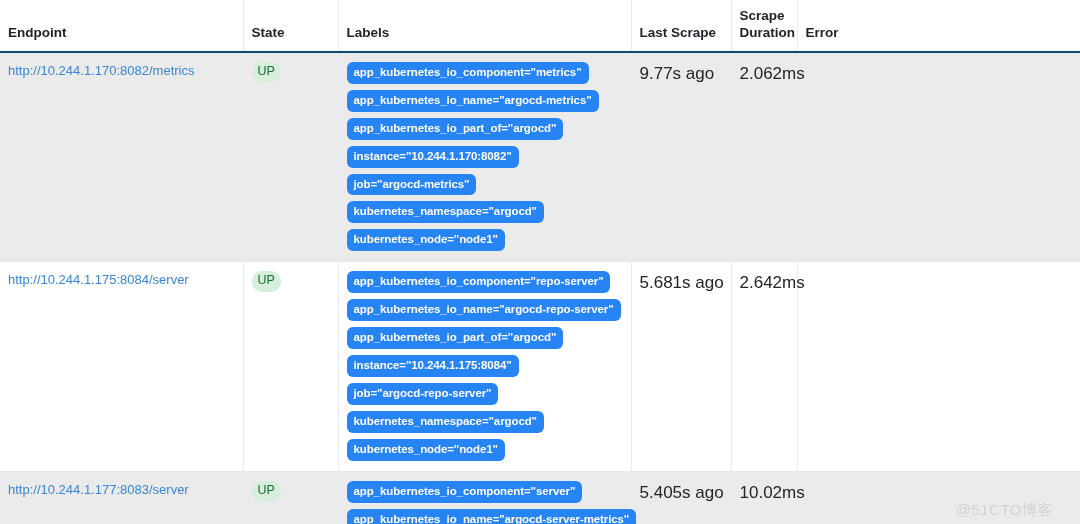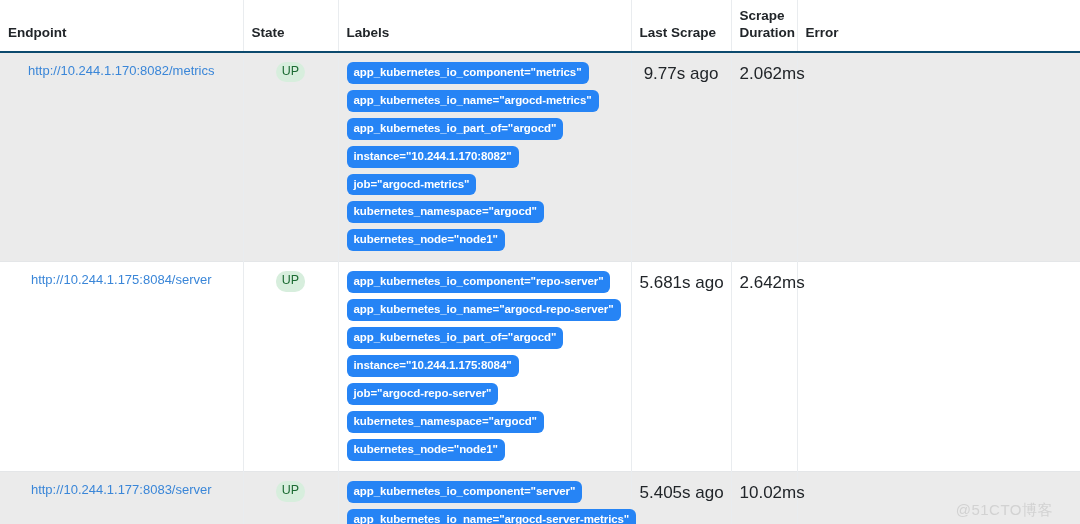--- a/index.html
+++ b/index.html
@@ -51,21 +51,20 @@
   thead th:first-child { border-left: none; }
 
   tbody td {
     vertical-align: top;
     padding: 9px 8px 10px 8px;
     border-top: 1px solid #e4e6e8;
     border-left: 1px solid #e9ecef;
     font-size: 13px;
     color: #212529;
     line-height: 1.4;
-    text-align: center;
   }
   tbody td:first-child { border-left: none; }
   tbody tr.striped td { background: #ebebeb; }
   tbody tr.plain td { background: #ffffff; }
 
   .endpoint-link {
     color: #3a86d8;
     text-decoration: none;
     font-size: 13px;
     white-space: nowrap;

